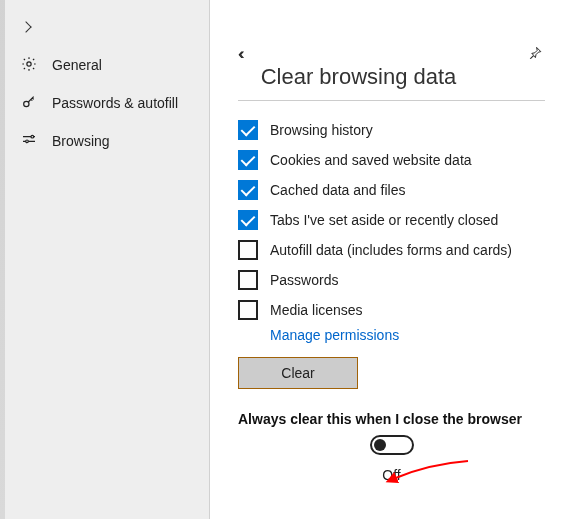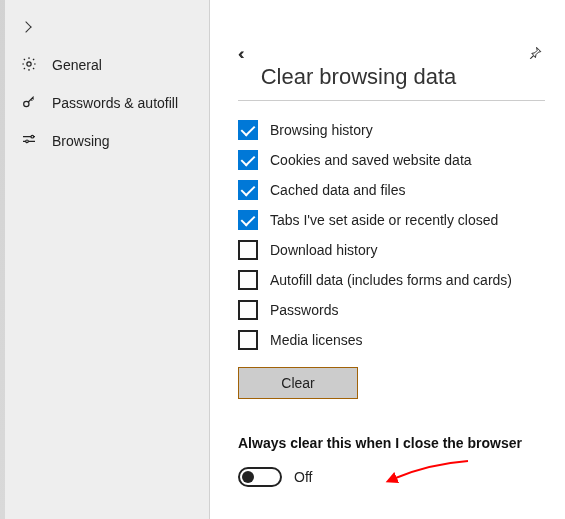--- a/index.html
+++ b/index.html
@@ -155,29 +155,30 @@
   }
   .arrow-annot {
     position:absolute;
     left:150px; top:358px;
     pointer-events:none;
   }
   .arrow-annot svg { overflow:visible; }
 
   .section-title {
     font-weight:600;
-    margin-top:36px;
+    margin-top:22px;
     color:#111;
   }
   .toggle-row {
     display:flex;
     align-items:center;
     gap:12px;
-    margin-top:16px;
-    cursor:pointer;
+    margin-top:8px;
+    cursor:pointer;
+    flex-direction:column;
   }
   .toggle {
     width:44px; height:20px;
     border:2px solid #222;
     border-radius:12px;
     position:relative;
     background:#fff;
   }
   .toggle::after{
     content:"";
@@ -256,34 +257,31 @@
       <div class="optrow">
         <span class="cbx checked"></span>
         <span class="olabel">Cached data and files</span>
       </div>
       <div class="optrow">
         <span class="cbx checked"></span>
         <span class="olabel">Tabs I've set aside or recently closed</span>
       </div>
       <div class="optrow">
         <span class="cbx"></span>
-        <span class="olabel">Download history</span>
-      </div>
-      <div class="optrow">
-        <span class="cbx"></span>
         <span class="olabel">Autofill data (includes forms and cards)</span>
       </div>
       <div class="optrow">
         <span class="cbx"></span>
         <span class="olabel">Passwords</span>
       </div>
       <div class="optrow">
         <span class="cbx"></span>
         <span class="olabel">Media licenses</span>
       </div>
+      <span class="link">Manage permissions</span>
 
       <div class="clear-btn">Clear</div>
 
       <div class="arrow-annot">
         <svg width="90" height="30">
           <defs>
             <marker id="ah" markerWidth="8" markerHeight="8" refX="2" refY="3" orient="auto">
               <path d="M0,0 L6,3 L0,6 Z" fill="#ff0000"></path>
             </marker>
           </defs>

